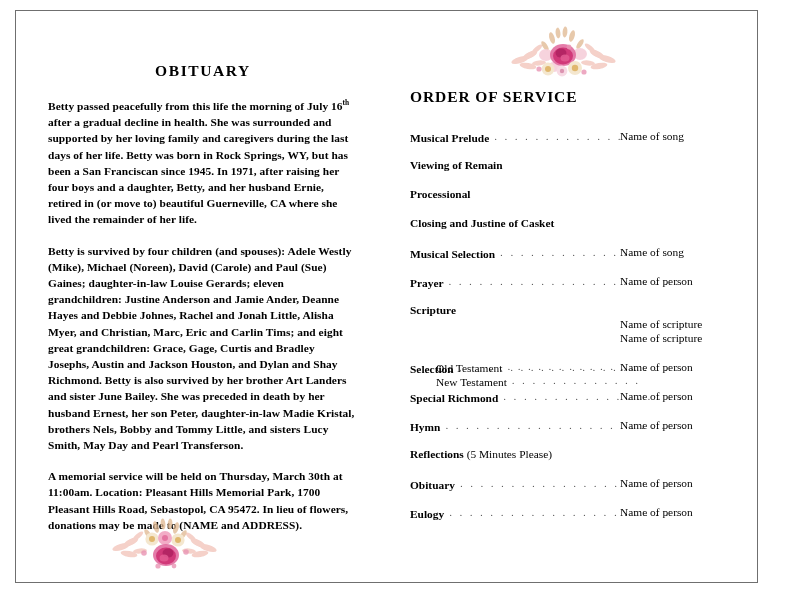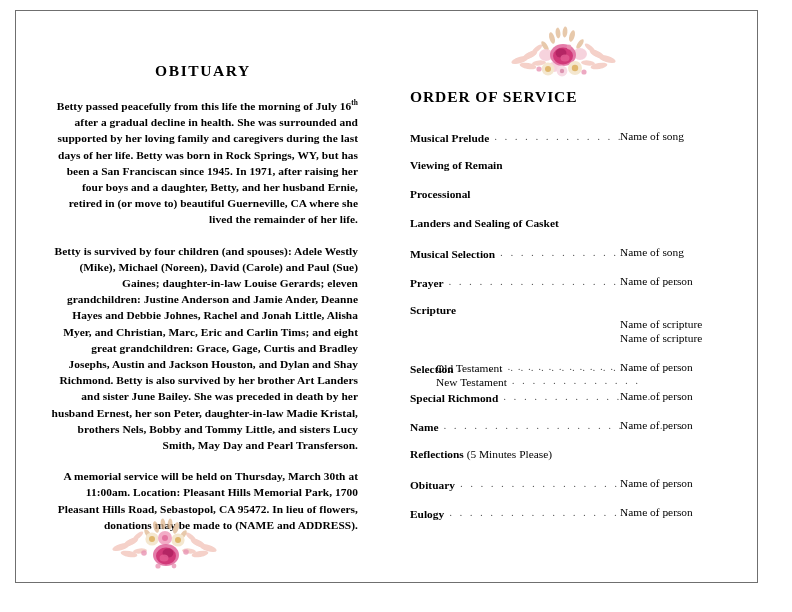--- a/index.html
+++ b/index.html
@@ -61,21 +61,21 @@
     font-size: 15.5px;
     letter-spacing: 1.6px;
     text-align: center;
     margin: 0 0 18px 0;
   }
   .obit-para {
     font-size: 11.4px;
     font-weight: bold;
     line-height: 16.2px;
     margin: 1px 0 15px 0;
-    text-align: right;
+    text-align: left;
     letter-spacing: 0.05px;
   }
   .obit-para:last-child { margin-bottom: 0; }
   .obit-para sup {
     font-size: 7.4px;
     vertical-align: super;
     line-height: 0;
   }
 
   
@@ -216,29 +216,29 @@
     <p class="obit-para">Betty is survived by four children (and spouses): Adele Westly (Mike), Michael (Noreen), David (Carole) and Paul (Sue) Gaines; daughter-in-law Louise Gerards;  eleven grandchildren: Justine Anderson and Jamie Ander, Deanne Hayes and Debbie Johnes, Rachel and Jonah Little, Alisha Myer, and Christian, Marc, Eric and Carlin Tims;  and eight great grandchildren: Grace, Gage, Curtis and Bradley Josephs, Austin and Jackson Houston, and Dylan and Shay Richmond.  Betty is also survived by her brother Art Landers and sister June Bailey.  She was preceded in death by her husband Ernest, her son Peter, daughter-in-law Madie Kristal, brothers Nels, Bobby and Tommy Little, and sisters Lucy Smith, May Day and Pearl Transferson.</p>
     <p class="obit-para">A memorial service will be held on Thursday, March 30th at 11:00am.  Location:  Pleasant Hills Memorial Park, 1700 Pleasant Hills Road, Sebastopol, CA 95472.  In lieu of flowers, donations may be made to (NAME and ADDRESS).</p>
   </div>
 
   <div class="col-right">
     <div class="heading-right">ORDER OF SERVICE</div>
     <div class="svc-list">
         <div class="svc-row"><span class="svc-label">Musical Prelude</span><span class="leader">. . . . . . . . . . . . . . .</span><span class="svc-value">Name of song</span></div>
         <div class="svc-row"><span class="svc-label">Viewing of Remain</span></div>
         <div class="svc-row"><span class="svc-label">Processional</span></div>
-        <div class="svc-row"><span class="svc-label">Landers and Sealing of Casket</span></div>
+        <div class="svc-row"><span class="svc-label">Closing and Justine of Casket</span></div>
         <div class="svc-row"><span class="svc-label">Musical Selection</span><span class="leader">. . . . . . . . . . . . . .</span><span class="svc-value">Name of song</span></div>
         <div class="svc-row"><span class="svc-label">Prayer</span><span class="leader">. . . . . . . . . . . . . . . . . . . . . . .</span><span class="svc-value">Name of person</span></div>
         <div class="svc-row tight"><span class="svc-label">Scripture</span></div>
         <div class="svc-row tight"><span class="svc-sub-label">Old Testament</span><span class="leader">. . . . . . . . . . . . .</span><span class="svc-value">Name of scripture</span></div>
         <div class="svc-row sub-last"><span class="svc-sub-label">New Testament</span><span class="leader">. . . . . . . . . . . . .</span><span class="svc-value">Name of scripture</span></div>
         <div class="svc-row"><span class="svc-label">Selection</span><span class="leader">. . . . . . . . . . . . . . . . . . . . . .</span><span class="svc-value">Name of person</span></div>
         <div class="svc-row"><span class="svc-label">Special Richmond</span><span class="leader">. . . . . . . . . . . . . . . . . .</span><span class="svc-value">Name of person</span></div>
-        <div class="svc-row"><span class="svc-label">Name</span><span class="leader">. . . . . . . . . . . . . . . . . . . . . . . .</span><span class="svc-value">Name of person</span></div>
+        <div class="svc-row"><span class="svc-label">Hymn</span><span class="leader">. . . . . . . . . . . . . . . . . . . . . . . .</span><span class="svc-value">Name of person</span></div>
         <div class="svc-row"><span class="svc-label">Reflections<span class="note"> (5 Minutes Please)</span></span></div>
         <div class="svc-row"><span class="svc-label">Obituary</span><span class="leader">. . . . . . . . . . . . . . . . . . . . . .</span><span class="svc-value">Name of person</span></div>
         <div class="svc-row"><span class="svc-label">Eulogy</span><span class="leader">. . . . . . . . . . . . . . . . . . . . . . .</span><span class="svc-value">Name of person</span></div>
       </div>
   </div>
 
   <div class="floral floral-bottom">
     <svg viewBox="0 0 112 64" width="112" height="64" xmlns="http://www.w3.org/2000/svg">
       <g opacity="0.95" transform="translate(112,0) scale(-1,1)">
         <g fill="#f2c6bd" opacity="0.85">

